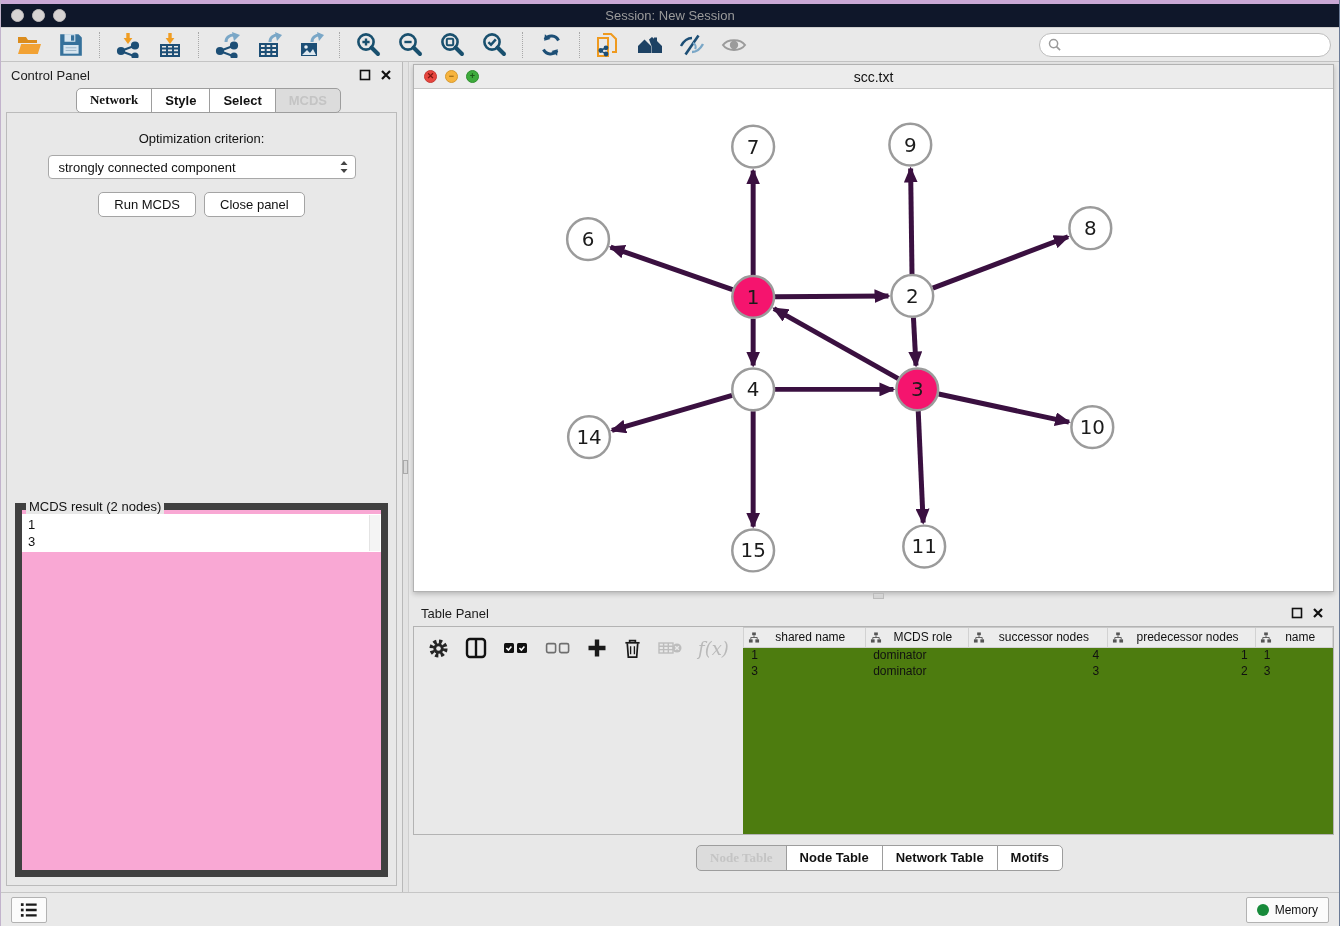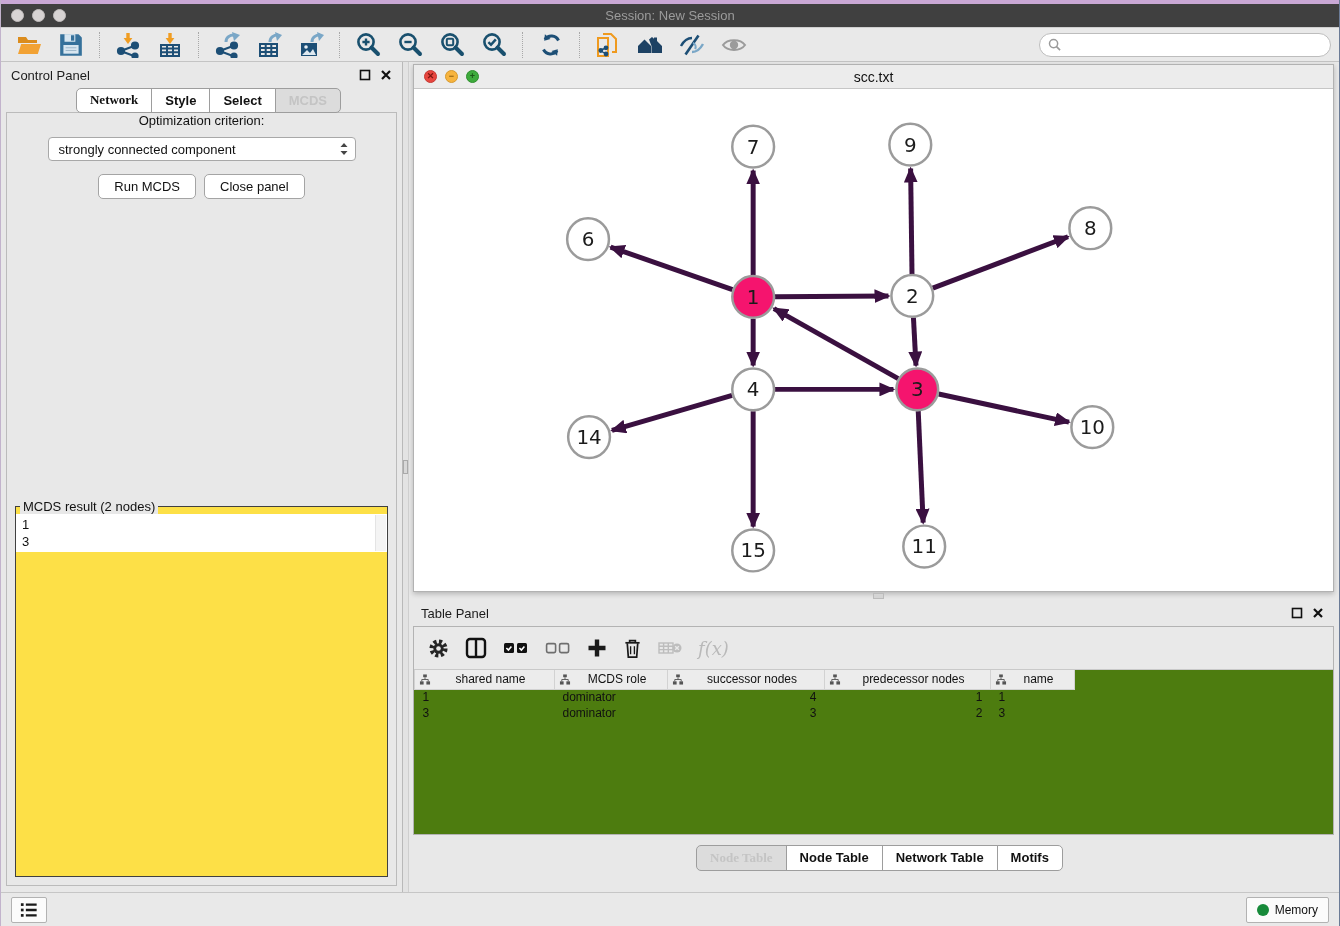--- a/index.html
+++ b/index.html
@@ -1,21 +1,21 @@
 <!DOCTYPE html>
 <html><head>
 <meta charset="utf-8">
 <style>
   * { margin:0; padding:0; box-sizing:border-box; }
   html,body { width:1340px; height:926px; font-family:"Liberation Sans",sans-serif; background:#e9e9e9; overflow:hidden; }
   .app { width:1340px; height:926px; display:flex; flex-direction:column; border-left:1px solid #c2b3cc; border-right:1px solid #6b7b96; background:#e9e9e9; }
 
   
   .purple-strip { height:4px; background:#c9a8d5; }
-  .titlebar { height:24px; background:#404040; border-bottom:1px solid #cfcfcf; position:relative; display:flex; align-items:center; justify-content:center; }
+  .titlebar { height:24px; background:#0f172a; border-bottom:1px solid #cfcfcf; position:relative; display:flex; align-items:center; justify-content:center; }
   .traffic { position:absolute; left:10px; top:5px; display:flex; gap:8px; }
   .tl { width:13px; height:13px; border-radius:50%; background:#d7d3d3; border:1px solid #c1bdbd; font-size:9px; line-height:11px; text-align:center; font-weight:bold; }
   .titlebar .title { color:#9b9b9b; font-size:13px; }
 
   .toolbar { height:34px; background:#e9e9e9; border-bottom:1px solid #c4c4c4; display:flex; align-items:center; padding:0 8px; gap:2px; }
   .tbtn { width:40px; height:30px; display:flex; align-items:center; justify-content:center; background:none; border:none; }
   .tbtn svg { width:26px; height:26px; }
   .tsep { width:1px; height:26px; border-left:1px dotted #a8a8a8; margin:0 6px; }
   .searchbox { margin-left:auto; width:292px; height:24px; background:#fff; border:1px solid #bdbdbd; border-radius:12px; display:flex; align-items:center; padding:0 8px; gap:5px; }
   .searchbox input { border:none; outline:none; flex:1; font-size:12px; background:transparent; }
@@ -29,47 +29,47 @@
 
   
   .panel-header { height:26px; display:flex; align-items:center; padding:0 10px; font-size:13px; color:#1c1c1c; }
   .panel-header .ph-icons { margin-left:auto; display:flex; gap:9px; align-items:center; }
   .cp-tabs { display:flex; justify-content:center; position:relative; z-index:2; margin-bottom:-1px; }
   .tab { border:1px solid #9d9d9d; background:#fff; color:#111; font-size:13px; font-weight:bold; padding:3px 13px 4px; margin-left:-1px; }
   .tab:first-child { border-radius:5px 0 0 5px; margin-left:14px;font-family:Liberation Serif, serif; }
   .tab:last-child { border-radius:0 5px 5px 0; }
   .tab.active { background:#dcdcdc; color:#c4c4c4; }
   .cp-content { flex:1; margin:0 5px 6px 5px; border:1px solid #bbb; display:flex; flex-direction:column; background:#e8e8e8; min-height:0; }
-  .opt-label { text-align:center; font-size:13px; color:#111; }
+  .opt-label { text-align:center; font-size:13px; margin-top:18px; color:#111; }
   .dropdown { margin:9px auto 0; width:308px; height:24px; background:#fff; border:1px solid #a8a8a8; border-radius:4px; display:flex; align-items:center; padding:0 4px 0 10px; font-size:13px; color:#111; }
   .dropdown .dd-arrows { margin-left:auto; }
   .btn-row { display:flex; justify-content:center; gap:8px; margin-top:13px; }
   .pbtn { font-size:13px; background:#fff; border:1px solid #a4a4a4; border-radius:5px; padding:4px 15px; color:#111; }
   .cp-spacer { flex:1; }
-  .result-fieldset { margin:0 8px 8px 8px; height:378px; border:1px solid #404040; background:#fde047; font-size:13px; padding:0; }
+  .result-fieldset { margin:0 8px 8px 8px; height:378px; border:7px solid #404040; background:#f9a8d4; font-size:13px; padding:0; }
   .result-fieldset legend { font-size:13px; color:#111; margin-left:4px; padding:0 3px; background:#e8e8e8; }
   .result-area { position:relative; height:calc(100% - 2px); background:#fff; padding:2px 16px 2px 6px; overflow:hidden; }
   .result-area .line { font-size:13px; color:#111; line-height:17px; }
   .result-scroll { position:absolute; right:1px; top:1px; bottom:1px; width:11px; background:#f4f4f4; border-left:1px solid #e4e4e4; }
 
   
   .net-window { height:528px; margin:0 0 0 2px; background:#fff; border:1px solid #b2b2b2; box-shadow:0 2px 5px rgba(0,0,0,.22); display:flex; flex-direction:column; }
   .net-titlebar { height:24px; background:#ececec; border-bottom:1px solid #c6c6c6; position:relative; display:flex; align-items:center; justify-content:center; }
   .net-titlebar .title { font-size:14px; color:#111; }
   .tl.red { background:#e8463f; border-color:#c43a34; color:#7e1510; }
   .tl.yellow { background:#f7b43e; border-color:#d79a2e; color:#8a5d10; }
   .tl.green { background:#3eab3c; border-color:#2f8f2e; color:#1c5a18; }
   .net-canvas { flex:1; position:relative; background:#fff; }
   .net-canvas svg { position:absolute; inset:0; }
   .sash-row { height:8px; position:relative; }
   .sash-row .sash { position:absolute; left:50%; top:1px; width:11px; height:6px; background:#d4d4d4; border:1px solid #bbb; }
 
   
   .table-panel { flex:1; display:flex; flex-direction:column; min-height:0; }
-  .tp-box { margin:0 0 0 2px; border:1px solid #b3b3b3; background:#e9e9e9; height:209px; display:flex; flex-direction:column; }
+  .tp-box { margin:0 0 0 2px; border:1px solid #b3b3b3; background:#e9e9e9; height:209px; display:flex; flex-direction:row; }
   .tp-toolbar { height:42px; display:flex; align-items:center; gap:16px; padding:0 14px; }
   .tp-toolbar .ticon { display:flex; align-items:center; justify-content:center; background:none; border:none; }
   .fx { font-family:"DejaVu Serif",serif; font-style:italic; font-size:18px; color:#b9b9b9; }
   .tp-table-wrap { flex:1; background:#4d7c0f; border-top:1px solid #c9c9c9; overflow:hidden; }
   table.node-table { border-collapse:collapse; font-size:12px; }
   table.node-table th { background:#ececec; border:1px solid #d2d2d2; border-top:none; font-weight:normal; color:#111; height:19px; padding:0 4px; }
   table.node-table th .th-inner { display:flex; align-items:center; }
   table.node-table th .th-label { flex:1; text-align:center; }
   table.node-table td { height:16px; padding:0 8px; color:#111; border:none; }
   td.al { text-align:left; } td.ar { text-align:right; }

